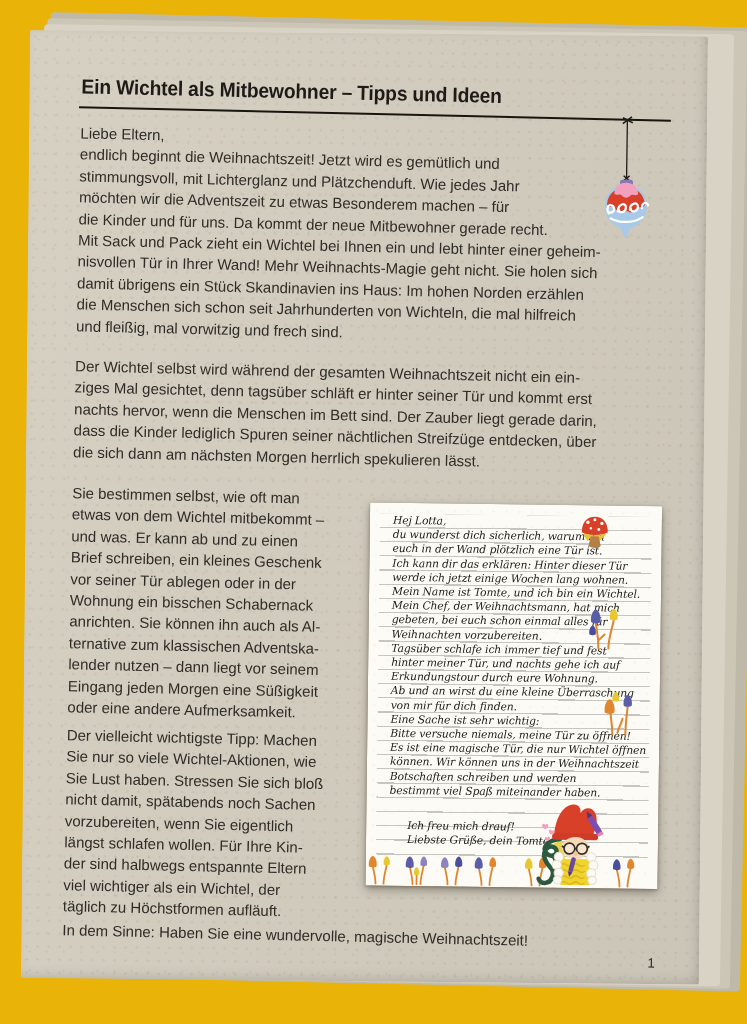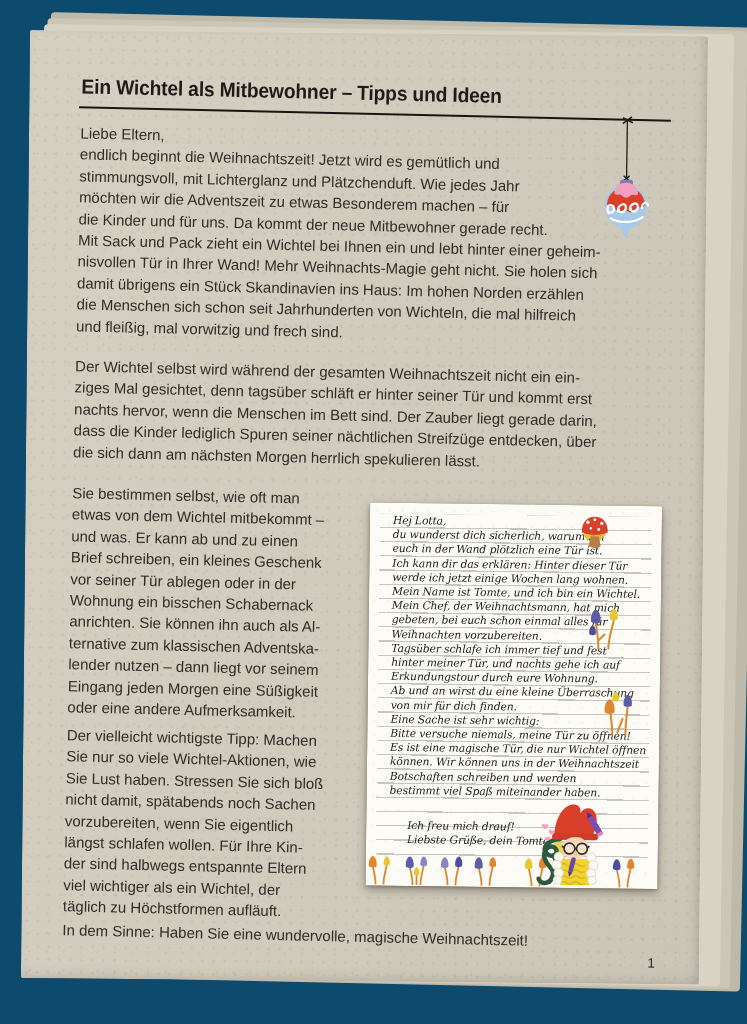--- a/index.html
+++ b/index.html
@@ -1,16 +1,16 @@
 <!DOCTYPE html>
 <html><head>
 <meta charset="utf-8">
 <style>
   html,body{margin:0;padding:0;background:#000;}
-  .stage{position:relative;width:747px;height:1024px;background:#0c4a6e;overflow:hidden;
+  .stage{position:relative;width:747px;height:1024px;background:#eab308;overflow:hidden;
          font-family:"Liberation Sans",sans-serif;}
   .sheet{position:absolute;border-radius:4px;transform-origin:left bottom;}
   .sheet.s3{left:30px;top:12px;width:710px;height:964px;background:#bfb9aa;transform:rotate(1.25deg);}
   .sheet.s2{left:30px;top:18px;width:700px;height:958px;background:#ccc6b7;transform:rotate(1.05deg);}
   .sheet.s1{left:30px;top:24px;width:690px;height:952px;background:#d9d3c5;transform:rotate(0.85deg);}
   .page{position:absolute;left:30px;top:30px;width:678px;height:948px;border-radius:2px;
         background-color:#d4cec0;
         background-image:
           radial-gradient(rgba(125,105,75,0.10) 1px, transparent 1.4px),
           radial-gradient(rgba(95,85,60,0.07) 1px, transparent 1.3px),

